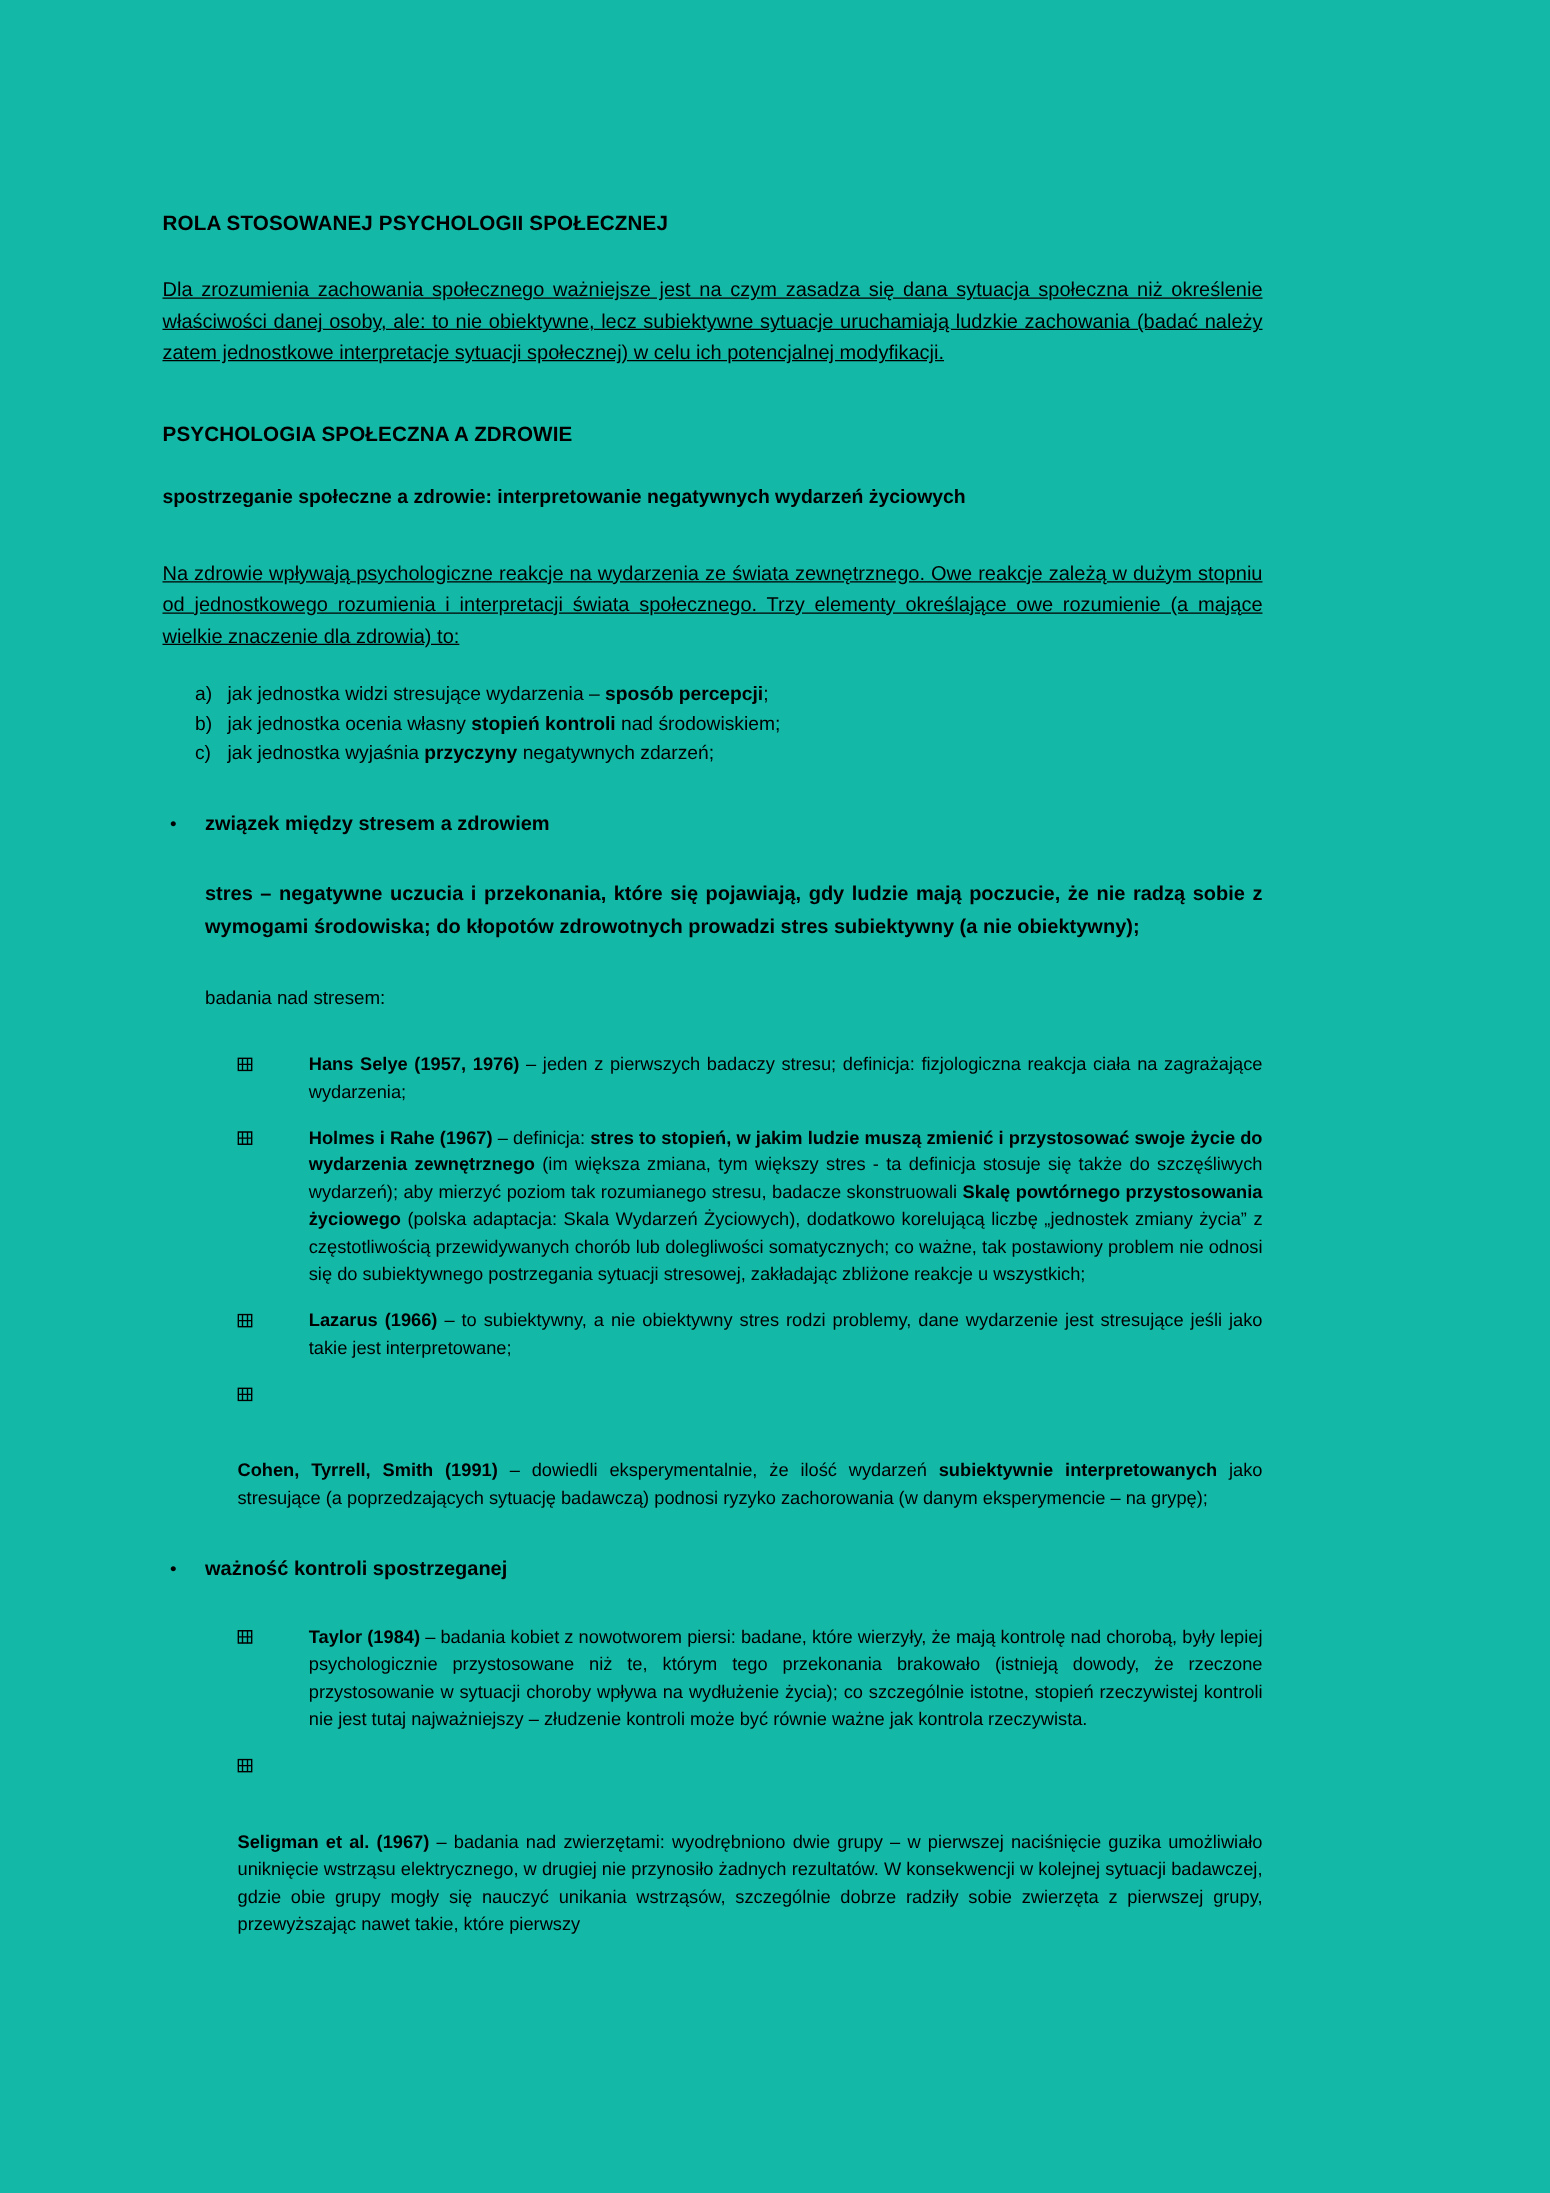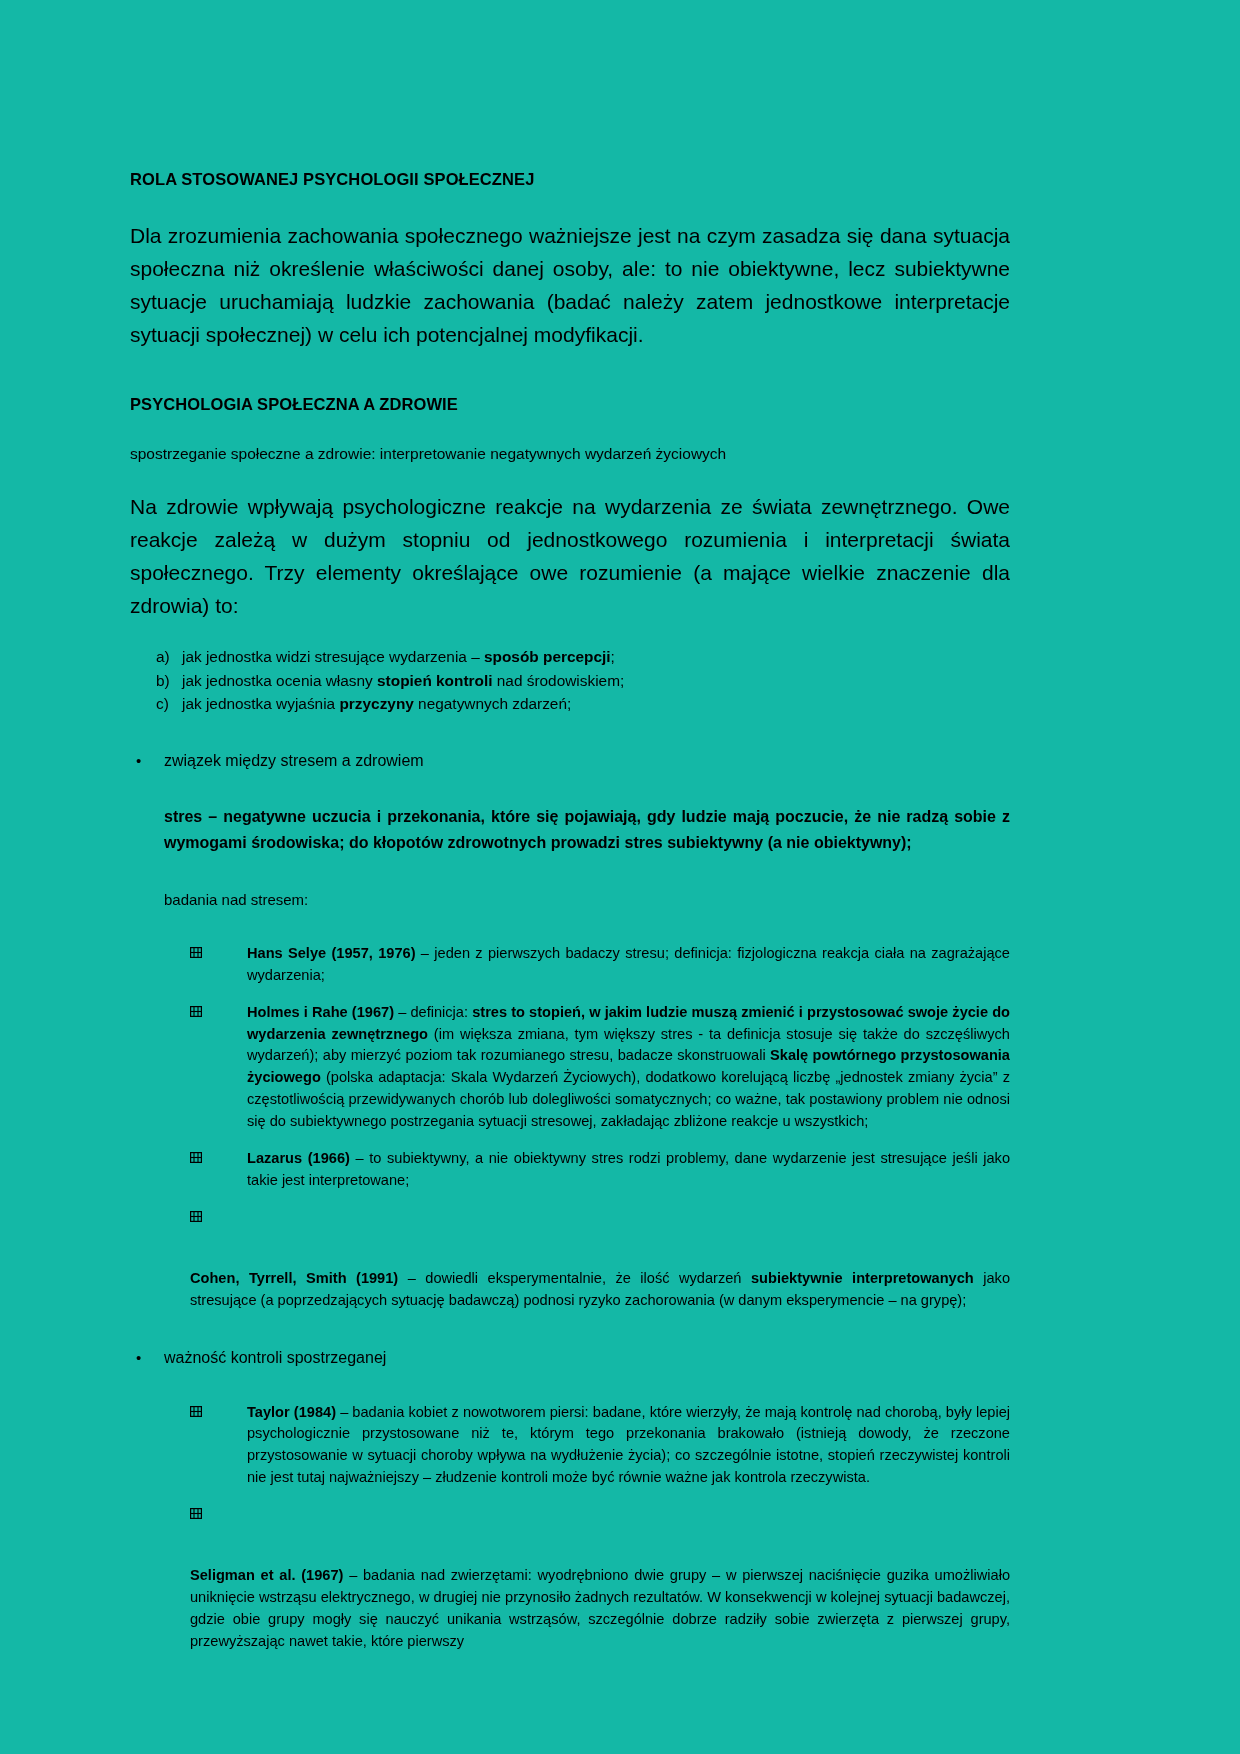--- a/index.html
+++ b/index.html
@@ -40,29 +40,30 @@
   }
   .h-sec {
     font-size: 16.5px;
     font-weight: bold;
     letter-spacing: 0.1px;
     line-height: 1.35;
     margin: 41px 0 29px 0;
   }
   .h-sub {
     font-size: 15.5px;
-    font-weight: normal;
+    font-weight: bold;
     line-height: 1.35;
-    margin: 0 0 26px 0;
+    margin: 0 0 38px 0;
   }
   p.body {
-    font-size: 21px;
+    font-size: 16px;
     line-height: 1.57;
     text-align: justify;
     margin: 0 0 26px 0;
+    text-decoration: underline;
   }
   p.body.tight { margin-bottom: 0; }
 
   
   ul.alpha {
     list-style: none;
     margin: 22px 0 0 0;
     padding: 0 0 0 26px;
   }
   ul.alpha li {
@@ -85,21 +86,21 @@
     padding-left: 6px;
   }
   .dot-item .dot {
     flex: 0 0 28px;
     font-size: 15px;
     line-height: 1.5;
     padding-top: 1px;
   }
   .dot-item .dot-label {
     font-size: 16px;
-    font-weight: normal;
+    font-weight: bold;
     line-height: 1.5;
   }
 
   
   .indent {
     margin-left: 34px;
   }
   p.lead {
     font-size: 16px;
     font-weight: bold;

